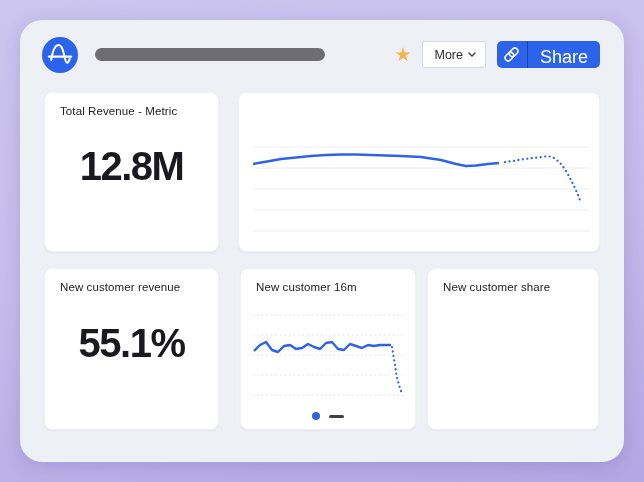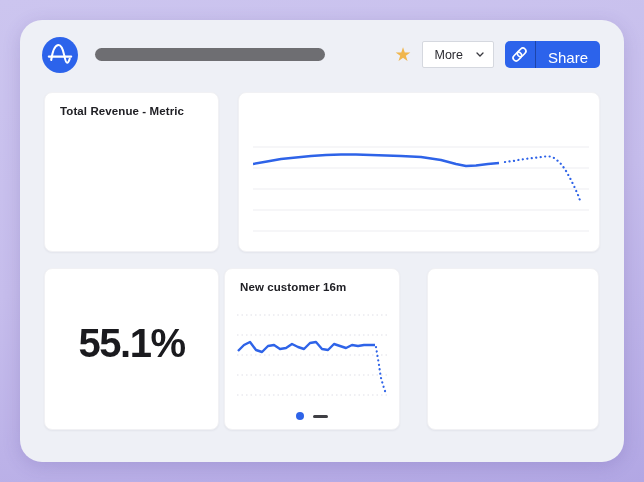--- a/index.html
+++ b/index.html
@@ -21,50 +21,50 @@
     background:#6e6e72; border-radius:7px;
   }
   .header-right {
     position:absolute; right:24px; top:21px; height:27px;
     display:flex; align-items:center; gap:11px;
   }
   .star { font-size:19px; line-height:19px; color:#f0b64d; cursor:pointer; }
   .btn-more {
     height:27px; padding:0 9px 0 11px; background:#ffffff;
     border:1px solid #d5d8df; border-radius:2px;
-    display:flex; align-items:center; gap:13px;
+    display:flex; align-items:center; gap:5px;
     font-size:12.5px; font-weight:400; color:#2b2b31; cursor:pointer;
   }
   .btn-share {
     height:27px; background:#2c63eb; border:none; border-radius:5px;
     display:flex; align-items:stretch; color:#fff; cursor:pointer; overflow:hidden;
     padding:0;
   }
   .share-link-seg { width:30px; display:flex; align-items:center; justify-content:center; }
   .share-divider { width:1px; background:rgba(10,30,90,.45); }
-  .share-label-seg { display:flex; align-items:center; padding:16px 12px; font-size:15px; color:#fff; }
+  .share-label-seg { display:flex; align-items:center; padding:16px 12px; font-size:18px; color:#fff; }
   
   .card {
     position:absolute; background:#ffffff; border-radius:8px;
     border:1px solid #f1f1f4;
     box-shadow: 0 1px 2px rgba(20,20,40,.05);
   }
   .card-title {
     position:absolute; left:15px; top:12px;
-    font-size:11.5px; font-weight:700; color:#202025; letter-spacing:.1px;
+    font-size:11.5px; font-weight:400; color:#202025; letter-spacing:.1px;
   }
   .metric-value {
     position:absolute; left:0; right:0; top:46%; transform:translateY(-50%);
     text-align:center; font-size:40px; font-weight:700; color:#1a1a1e;
     letter-spacing:-1.5px;
   }
   #card-revenue-metric   { left:24px;  top:72px;  width:175px; height:160px; }
   #card-revenue-ts       { left:218px; top:72px;  width:362px; height:160px; }
   #card-newcust-revenue  { left:24px;  top:248px; width:175px; height:162px; }
-  #card-newcust-16m      { left:204px; top:248px; width:176px; height:162px; }
+  #card-newcust-16m      { left:220px; top:248px; width:176px; height:162px; }
   #card-newcust-share    { left:407px; top:248px; width:172px; height:162px; }
   .ts-chart  { position:absolute; left:14px; top:48px; width:336px; height:100px; }
   .sm-chart  { position:absolute; left:12px; top:42px; width:152px; height:88px; }
   .legend {
     position:absolute; left:0; right:0; bottom:9px;
     display:flex; align-items:center; justify-content:center; gap:9px;
   }
   .legend-dot  { width:8px; height:8px; border-radius:50%; }
   .legend-dash { width:15px; height:3px; border-radius:2px; }
 </style>
@@ -102,35 +102,37 @@
           </g>
         </svg>
       </span>
       <span class="share-divider"></span>
       <span class="share-label-seg">Share</span>
     </button>
   </div>
 
   <div class="card" id="card-revenue-metric">
     <div class="card-title">Total Revenue - Metric</div>
+    <div class="metric-value">12.8M</div>
   </div>
 
   <div class="card" id="card-revenue-ts">
     <svg class="ts-chart" viewBox="0 0 336 100" preserveAspectRatio="none">
         <line x1="0" x2="336" y1="6" y2="6" stroke="#ededf1" stroke-width="1"></line>
         <line x1="0" x2="336" y1="27" y2="27" stroke="#ededf1" stroke-width="1"></line>
         <line x1="0" x2="336" y1="48" y2="48" stroke="#ededf1" stroke-width="1"></line>
         <line x1="0" x2="336" y1="69" y2="69" stroke="#ededf1" stroke-width="1"></line>
         <line x1="0" x2="336" y1="90" y2="90" stroke="#ededf1" stroke-width="1"></line>
         <polyline points="0,23 14,20.5 28,18 43,16.5 58,15 73,14 88,13.5 103,13.5 118,14 133,14.5 148,15 168,16 188,19 203,23 213,25 223,24.5 235,23 246,22" fill="none" stroke="#2e63e8" stroke-linejoin="round" stroke-width="2.4"></polyline>
         <polyline points="252,21 260,20 268,18.5 276,17.5 284,16.5 292,15.5 297,15.5 301,17 305,20 309,24 313,30 317,37 321,45 325,54 328,62" fill="none" stroke="#2e63e8" stroke-linejoin="round" stroke-width="2.2" stroke-linecap="round" stroke-dasharray="0.1 4.4"></polyline>
       </svg>
   </div>
 
   <div class="card" id="card-newcust-revenue">
+    <div class="card-title">New customer revenue</div>
     <div class="metric-value">55.1%</div>
   </div>
 
   <div class="card" id="card-newcust-16m">
     <div class="card-title">New customer 16m</div>
     <svg class="sm-chart" viewBox="0 0 152 88" preserveAspectRatio="none">
         <line x1="0" x2="152" y1="4" y2="4" stroke="#dfdfe6" stroke-width="1" stroke-dasharray="1.5 3"></line>
         <line x1="0" x2="152" y1="24" y2="24" stroke="#dfdfe6" stroke-width="1" stroke-dasharray="1.5 3"></line>
         <line x1="0" x2="152" y1="44" y2="44" stroke="#dfdfe6" stroke-width="1" stroke-dasharray="1.5 3"></line>
         <line x1="0" x2="152" y1="64" y2="64" stroke="#dfdfe6" stroke-width="1" stroke-dasharray="1.5 3"></line>
@@ -138,15 +140,16 @@
         <polyline points="1,40 7,34 13,31 19,39 25,41 31,35 37,34 43,38 49,37 55,33 61,36 67,38 73,32 79,31 85,38 91,39 97,33 103,35 109,37 115,34 121,35 127,34 133,34 138,34" fill="none" stroke="#2e63e8" stroke-linejoin="round" stroke-width="2.4"></polyline>
         <polyline points="139,36 140,42 141,48 142,54 143,61 144,67 146,74 148,80 149,83" fill="none" stroke="#2e63e8" stroke-linejoin="round" stroke-width="2.2" stroke-linecap="round" stroke-dasharray="0.1 4.4"></polyline>
       </svg>
     <div class="legend">
       <span class="legend-dot" style="background-color: rgb(46, 99, 232);"></span>
       <span class="legend-dash" style="background-color: rgb(63, 63, 68);"></span>
     </div>
   </div>
 
   <div class="card" id="card-newcust-share">
+    <div class="card-title">New customer share</div>
   </div>
 
 </div>
 
 </body></html>

